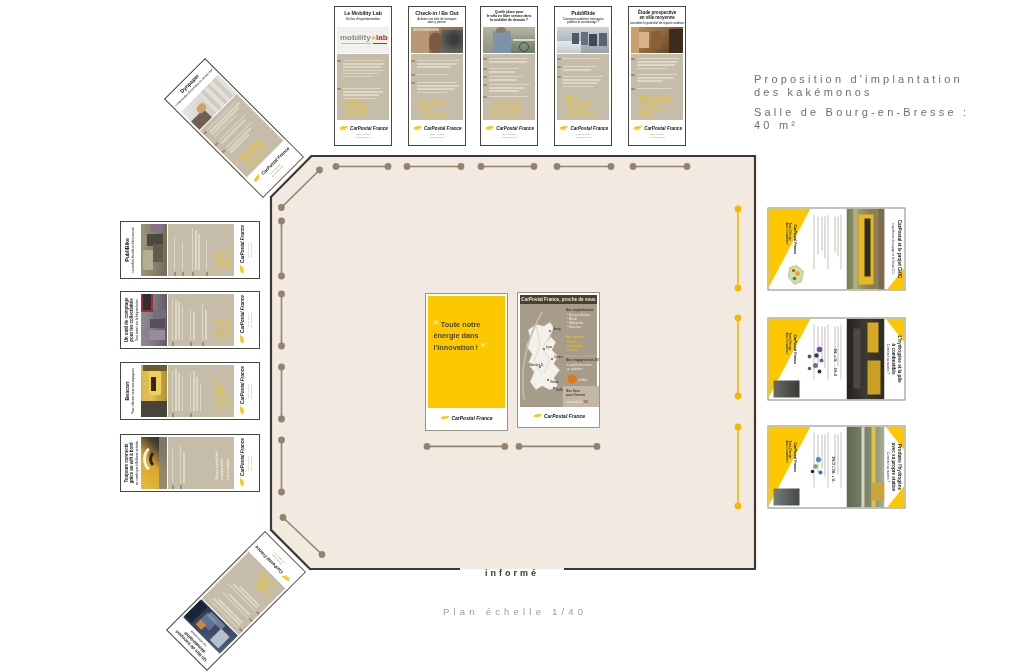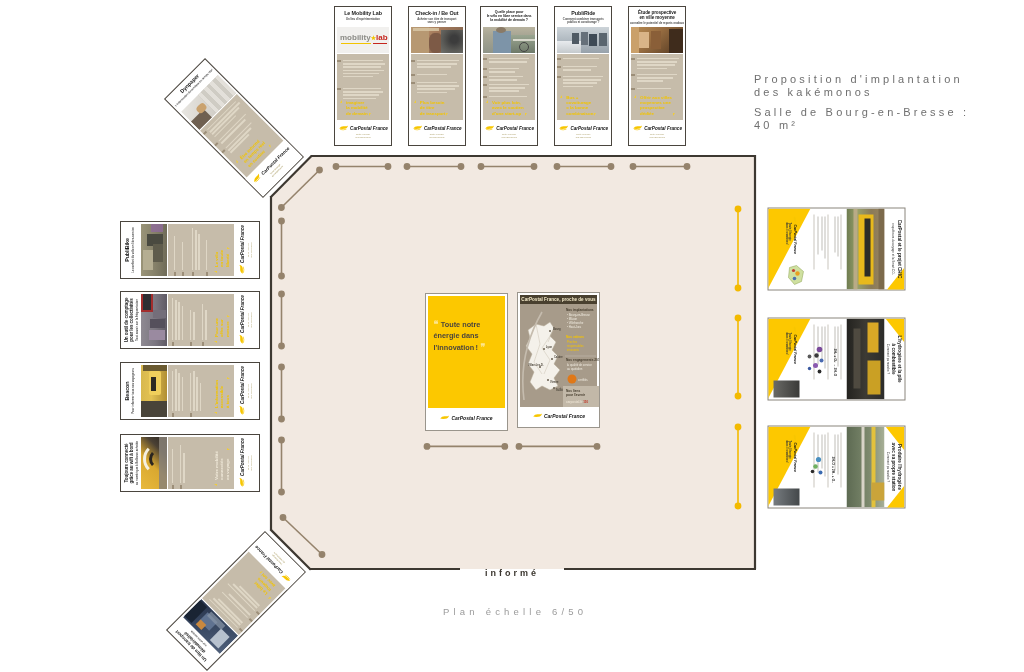--- a/index.html
+++ b/index.html
@@ -892,13 +892,13 @@
       </div>
     </div>
 </div>
 
 <div class="abs" style="left:754px;top:73px;width:260px;font-size:11px;color:#6f6f6f;letter-spacing:3.2px;line-height:1.18">Proposition d'implantation<br>des kakémonos</div>
 
 <div class="abs" style="left:754px;top:106px;width:260px;font-size:11px;color:#6f6f6f;letter-spacing:3.2px;line-height:1.18">Salle de Bourg-en-Bresse :<br>40 m²</div>
 
 <div class="abs" style="left:460px;top:568px;width:104px;text-align:center;font-size:9px;font-weight:bold;color:#3b362f;letter-spacing:3px">informé</div>
 
-<div class="abs" style="left:443px;top:606px;width:200px;font-size:9.5px;color:#9b9b9b;letter-spacing:4.2px">Plan échelle 6/50</div>
+<div class="abs" style="left:443px;top:606px;width:200px;font-size:9.5px;color:#9b9b9b;letter-spacing:4.2px">Plan échelle 1/40</div>
 
 </body></html>

